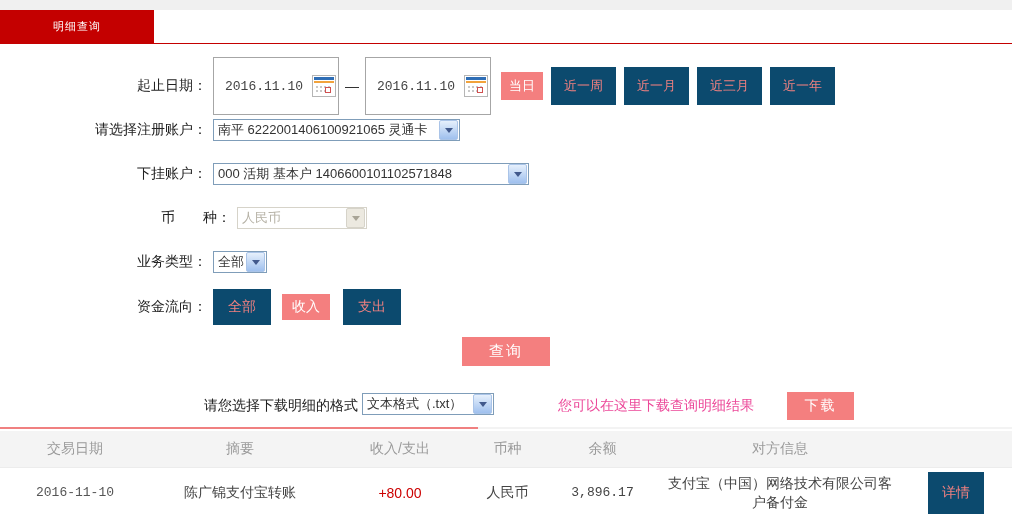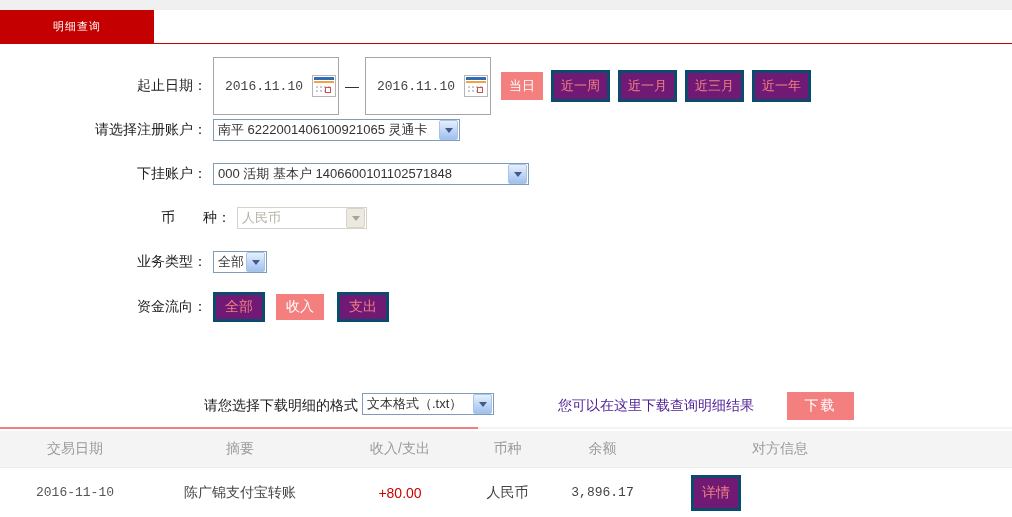--- a/index.html
+++ b/index.html
@@ -19,40 +19,40 @@
   .cal{position:relative;width:22px;height:20px;background:#fff;border:1px solid #b5b5b5;flex:0 0 auto;cursor:pointer;}
   .cal-top{position:absolute;top:1px;left:1px;right:1px;height:3px;background:#2e6db5;}
   .cal-stripe{position:absolute;top:5px;left:1px;right:1px;height:2px;background:#f2a33c;}
   .cal-dots{position:absolute;left:3px;top:10px;width:2px;height:2px;background:#c9c9c9;
             box-shadow:4px 0 #c9c9c9,8px 0 #c9c9c9,12px 0 #c9c9c9,
                        0 4px #c9c9c9,4px 4px #c9c9c9,8px 4px #c9c9c9,12px 4px #c9c9c9;}
   .cal-red{position:absolute;right:4px;bottom:3px;width:4px;height:4px;border:1px solid #d05050;background:#fff;}
   .dash{margin:0 6px;color:#333;}
   
   .btn-fill{background:#f47f7f;border:1px solid #f47f7f;color:#fff;display:flex;align-items:center;justify-content:center;cursor:pointer;}
-  .btn-outline{background:#701a75;border:3px solid #0c4a6e;color:#f08080;display:flex;align-items:center;justify-content:center;cursor:pointer;}
+  .btn-outline{background:#0c4a6e;border:6px solid #0c4a6e;color:#f08080;display:flex;align-items:center;justify-content:center;cursor:pointer;}
   .qbtn{height:26px;padding:0 7px;margin-left:8px;font-size:13px;}
   .qbtn.first{margin-left:10px;}
   
   .xsel{height:22px;border:1px solid #7f9db9;background:#fff;display:flex;align-items:center;font-size:13px;color:#333;cursor:pointer;box-sizing:border-box;}
   .xsel .seltext{flex:1;padding-left:4px;white-space:nowrap;overflow:hidden;}
   .arrbox{width:17px;height:18px;margin:1px;border:1px solid #aac4e8;border-radius:2px;
           background:linear-gradient(#e6f0fc,#9fc0ee);display:flex;align-items:center;justify-content:center;flex:0 0 auto;}
   .arr{width:0;height:0;border-left:4px solid transparent;border-right:4px solid transparent;border-top:5px solid #41598c;}
   .xsel.disabled{border-color:#d6d3c9;color:#b5b1a5;cursor:default;}
   .xsel.disabled .arrbox{border-color:#d6d3c9;background:#ece9e0;}
   .xsel.disabled .arr{border-top-color:#a8a496;}
   
   .ffbtn{height:24px;padding:0 9px;font-size:14px;margin-right:0;}
   
   .query{position:absolute;top:337px;left:462px;width:86px;height:27px;font-size:15px;letter-spacing:2px;}
   
   .dl-label{position:absolute;top:397px;left:0;width:358px;text-align:right;color:#222;}
   .dl-sel{position:absolute;top:393px;left:362px;width:132px;}
-  .dl-hint{position:absolute;top:397px;left:558px;color:#4c1d95;}
+  .dl-hint{position:absolute;top:397px;left:558px;color:#ec4899;}
   .dl-btn{position:absolute;top:392px;left:787px;width:65px;height:26px;font-size:14px;letter-spacing:2px;}
   
   .sep-salmon{position:absolute;top:427px;left:0;width:478px;height:2px;background:#f08080;}
   .sep-gray{position:absolute;top:427px;left:478px;width:534px;height:2px;background:#f3f3f3;}
   
   .thead{position:absolute;top:431px;left:0;width:1012px;height:37px;background:#f4f4f4;display:flex;align-items:center;color:#9a9a9a;border-bottom:1px solid #ececec;box-sizing:border-box;}
   .trow{position:absolute;top:468px;left:0;width:1012px;height:49px;display:flex;align-items:center;background:#fff;}
   .c1{width:150px;} .c2{width:180px;} .c3{width:140px;} .c4{width:75px;} .c5{width:115px;} .c6{width:240px;} .c7{width:112px;}
   .cell{text-align:center;box-sizing:border-box;}
   .td{color:#444;font-size:14px;}
@@ -141,20 +141,21 @@
     </div>
   </div>
 
   <div class="row" style="top:295px;height:24px;">
     <div class="flabel">资金流向：</div>
     <div class="btn-outline ffbtn">全部</div>
     <div class="btn-fill ffbtn" style="margin-left:11px;">收入</div>
     <div class="btn-outline ffbtn" style="margin-left:13px;">支出</div>
   </div>
 
+  <div class="btn-fill query">查询</div>
 
   <div class="dl-label">请您选择下载明细的格式</div>
   <div class="xsel dl-sel">
     <span class="seltext">文本格式（.txt）</span>
     <span class="arrbox">
         <span class="arr"></span>
       </span>
   </div>
   <div class="dl-hint">您可以在这里下载查询明细结果</div>
   <div class="btn-fill dl-btn">下载</div>
@@ -171,18 +172,19 @@
     <div class="cell c6">对方信息</div>
     <div class="cell c7"></div>
   </div>
 
   <div class="trow">
     <div class="cell c1 td date">2016-11-10</div>
     <div class="cell c2 td">陈广锦支付宝转账</div>
     <div class="cell c3 td amount">+80.00</div>
     <div class="cell c4 td">人民币</div>
     <div class="cell c5 td balance">3,896.17</div>
+    <div class="cell c6 td cp">支付宝（中国）网络技术有限公司客户备付金</div>
     <div class="cell c7">
       <div class="btn-outline detail-btn">详情</div>
     </div>
   </div>
 
 </div>
 
 </body></html>

